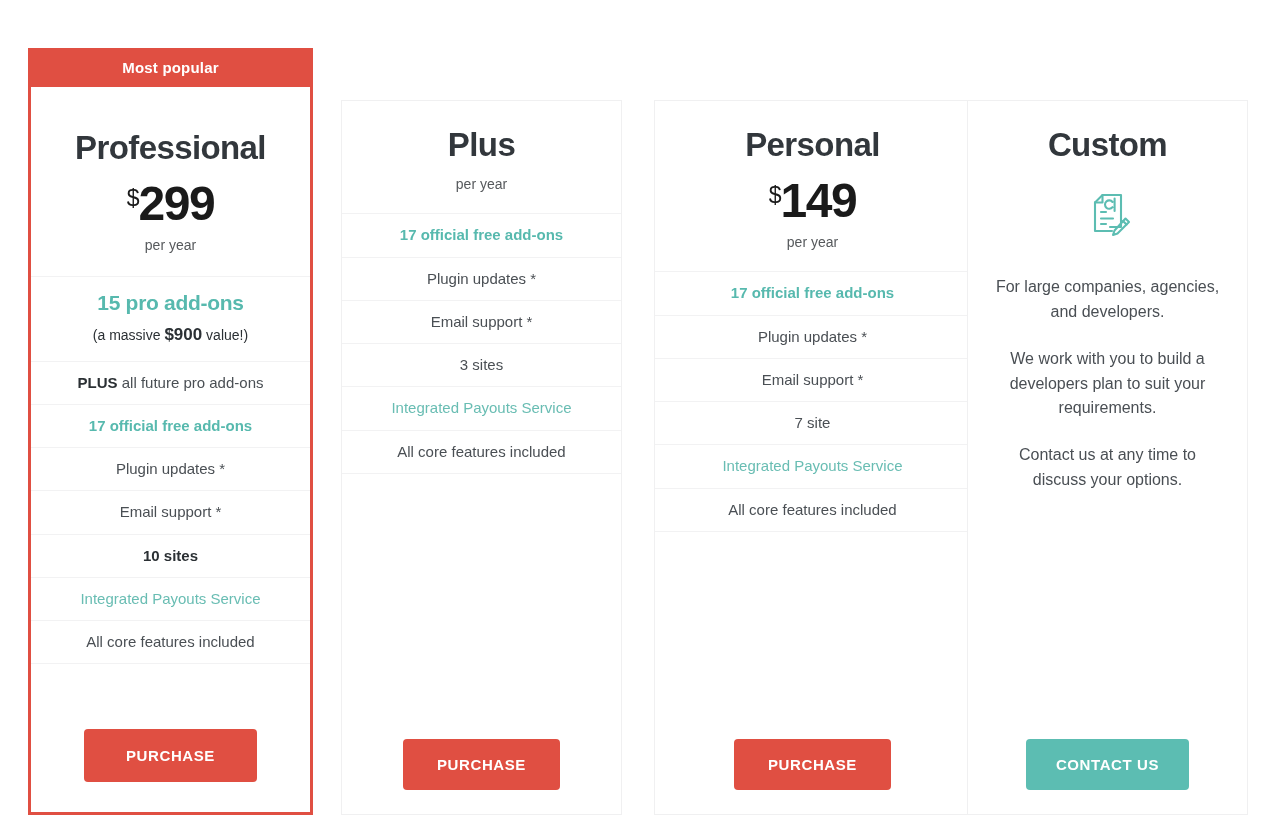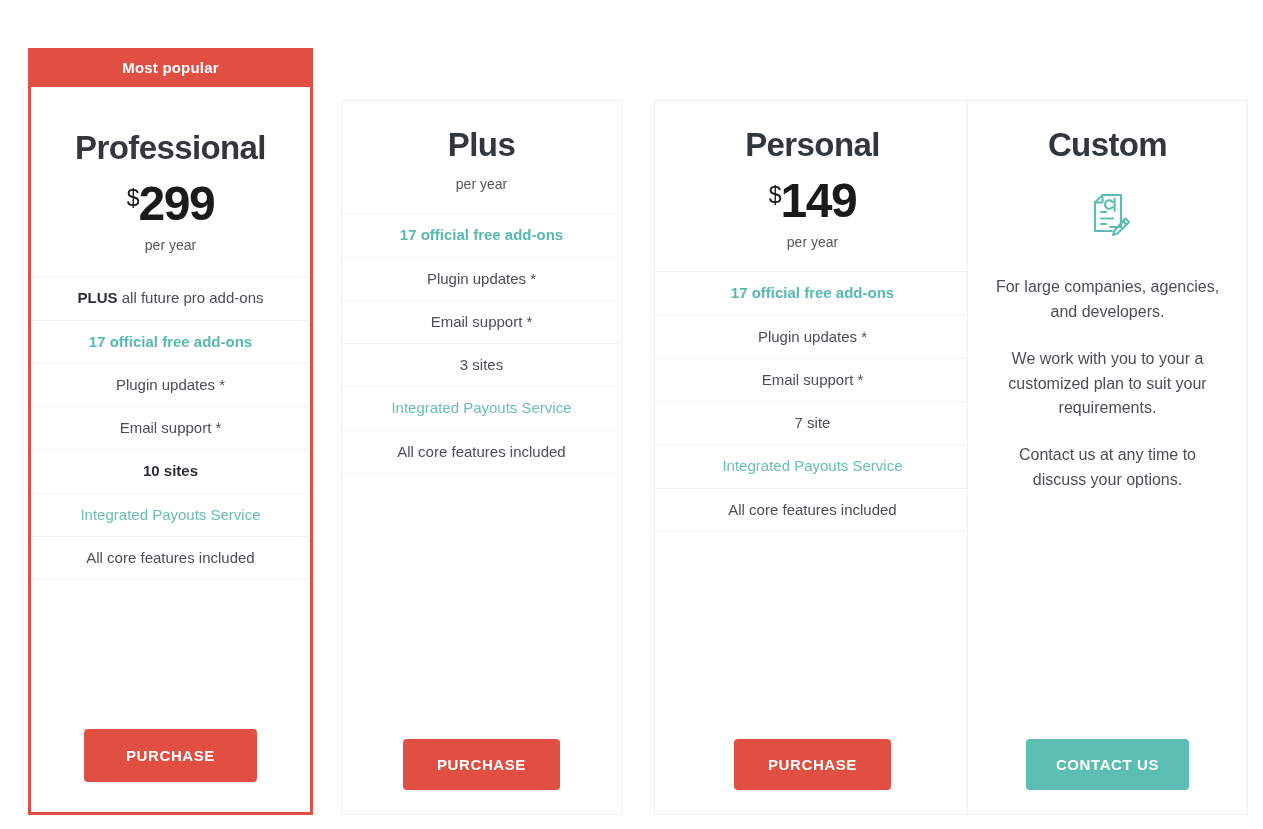--- a/index.html
+++ b/index.html
@@ -236,20 +236,24 @@
 
       <div class="plan-head">
         <div class="plan-name">Professional</div>
         <div class="price">
           <span class="currency">$</span><span class="amount">299</span>
         </div>
         <div class="price-period">per year</div>
       </div>
 
       <ul class="features">
+        <li class="tall">
+          <span class="f-accent-big">15 pro add-ons</span>
+          <span class="f-sub"><span>(a massive </span><b>$900</b><span> value!)</span></span>
+        </li>
         <li>
           <b>PLUS</b><span> all future pro add-ons</span>
         </li>
         <li>
           <span class="f-accent">17 official free add-ons</span>
         </li>
         <li>Plugin updates *</li>
         <li>Email support *</li>
         <li><b>10 sites</b></li>
         <li>
@@ -338,21 +342,21 @@
               <path d="M19 23 L24 23"></path>
               <path d="M19 29.5 L31 29.5"></path>
               <path d="M19 35 L24 35"></path>
               <path d="M30.5 13 a4.2 4.2 0 1 0 0 5.2 M32.6 9.5 L32.6 22"></path>
               <path d="M43.5 29.5 L47 33 L35.5 44.5 L31 46 L32.5 41.5 Z"></path>
               <path d="M41 32 L44.5 35.5"></path>
             </g>
           </svg>
         </div>
         <p class="custom-para">For large companies, agencies, and developers.</p>
-        <p class="custom-para">We work with you to your a customized plan to suit your requirements.</p>
+        <p class="custom-para">We work with you to build a developers plan to suit your requirements.</p>
         <p class="custom-para">Contact us at any time to discuss your options.</p>
       </div>
 
       <div class="cta-area">
         <button class="btn btn-contact">CONTACT US</button>
       </div>
     </div>
   </div>
 
 </div>

